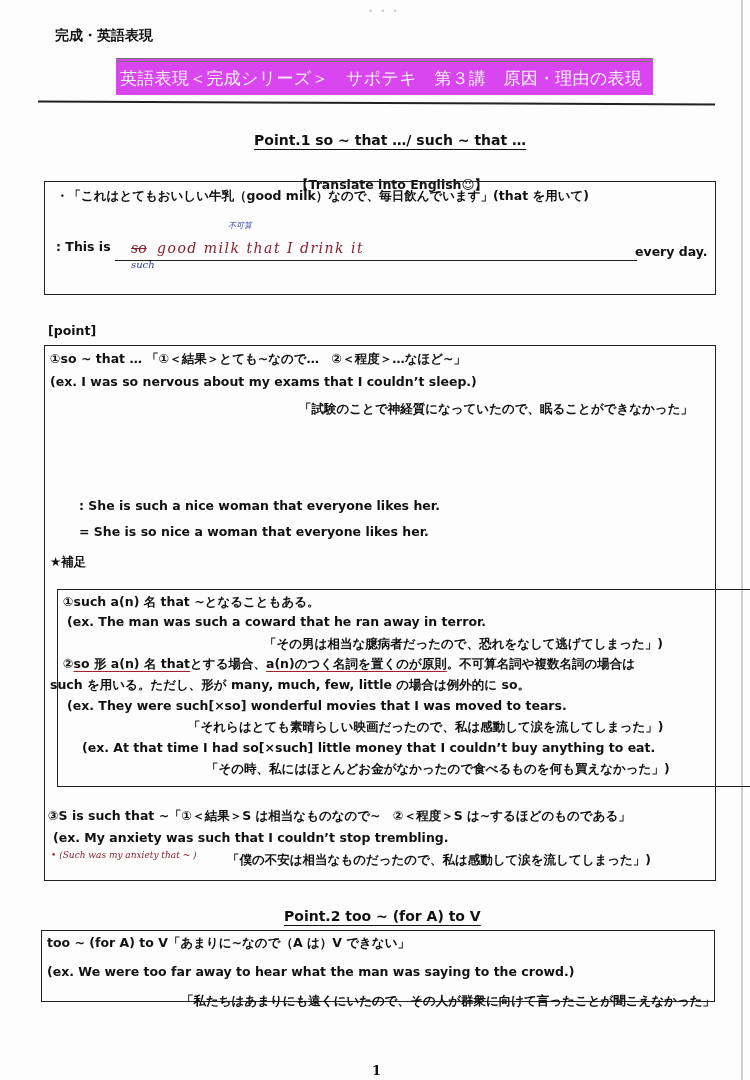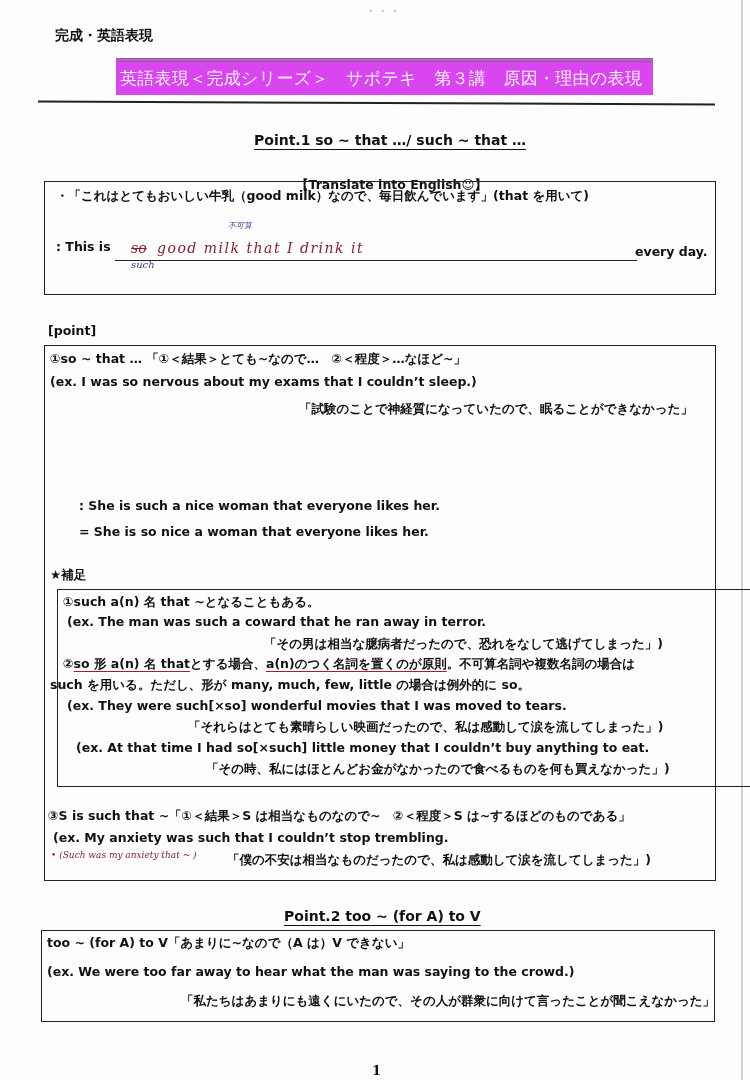--- a/index.html
+++ b/index.html
@@ -58,42 +58,42 @@
 <div class="t b" style="left:48px; top:323px;">[point]</div>
 
 <div class="box" style="left:44px; top:345px; width:672px; height:536px;">
   <div class="t b" style="left:5px; top:5px;">①so ~ that … 「①＜結果＞とても~なので…　②＜程度＞…なほど~」</div>
   <div class="t b" style="left:5px; top:28px;">(ex. I was so nervous about my exams that I couldn’t sleep.)</div>
   <div class="t b" style="left:254px; top:55px;">「試験のことで神経質になっていたので、眠ることができなかった」</div>
 
   <div class="t b" style="left:34px; top:152px;">: She is such a nice woman that everyone likes her.</div>
   <div class="t b" style="left:34px; top:178px;">= She is so nice a woman that everyone likes her.</div>
 
-  <div class="t b" style="left:5px; top:221px;">★補足</div>
+  <div class="t b" style="left:5px; top:208px;">★補足</div>
 
   <div class="box" style="left:12px; top:243px; width:729px; height:198px;">
     <div class="t b" style="left:5px; top:4px;">①such a(n) 名  that ~となることもある。</div>
     <div class="t b" style="left:9px; top:24px;">(ex. The man was such a coward that he ran away in terror.</div>
     <div class="t b" style="left:206px; top:46px;">「その男は相当な臆病者だったので、恐れをなして逃げてしまった」)</div>
     <div class="t b" style="left:5px; top:66px;">
       <span>②</span><span class="ul-red">so 形 a(n) 名 that</span><span>とする場合、</span><span class="ul-red">a(n)のつく名詞を置くのが原則</span><span>。不可算名詞や複数名詞の場合は</span>
     </div>
     <div class="t b" style="left:-8px; top:87px;">such を用いる。ただし、形が many, much, few, little の場合は例外的に so。</div>
     <div class="t b" style="left:9px; top:108px;">(ex. They were such[×so] wonderful movies that I was moved to tears.</div>
     <div class="t b" style="left:130px; top:129px;">「それらはとても素晴らしい映画だったので、私は感動して涙を流してしまった」)</div>
-    <div class="t b" style="left:18px; top:150px;">(ex. At that time I had so[×such] little money that I couldn’t buy anything to eat.</div>
+    <div class="t b" style="left:24px; top:150px;">(ex. At that time I had so[×such] little money that I couldn’t buy anything to eat.</div>
     <div class="t b" style="left:148px; top:171px;">「その時、私にはほとんどお金がなかったので食べるものを何も買えなかった」)</div>
   </div>
 
   <div class="t b" style="left:3px; top:462px;">③S is such that ~「①＜結果＞S は相当なものなので~　②＜程度＞S は~するほどのものである」</div>
   <div class="t b" style="left:8px; top:484px;">(ex. My anxiety was such that I couldn’t stop trembling.</div>
   <div class="t hw" style="left:6px; top:504px; font-size:9px;">• (Such was my anxiety that ~ )</div>
   <div class="t b" style="left:182px; top:506px;">「僕の不安は相当なものだったので、私は感動して涙を流してしまった」)</div>
 </div>
 
 <div class="point-title" style="left:284px; top:908px;">Point.2   too ~ (for A) to V</div>
-<div class="box" style="left:41px; top:930px; width:674px; height:92px;">
+<div class="box" style="left:41px; top:930px; width:674px; height:72px;">
   <div class="t b" style="left:5px; top:4px;">too ~ (for A) to V「あまりに~なので（A は）V できない」</div>
   <div class="t b" style="left:5px; top:33px;">(ex. We were too far away to hear what the man was saying to the crowd.)</div>
   <div class="t b" style="left:107px; top:62px;margin-left:32px;">「私たちはあまりにも遠くにいたので、その人が群衆に向けて言ったことが聞こえなかった」</div>
 </div>
 
 <div class="page-num">1</div>
 
 </body></html>

